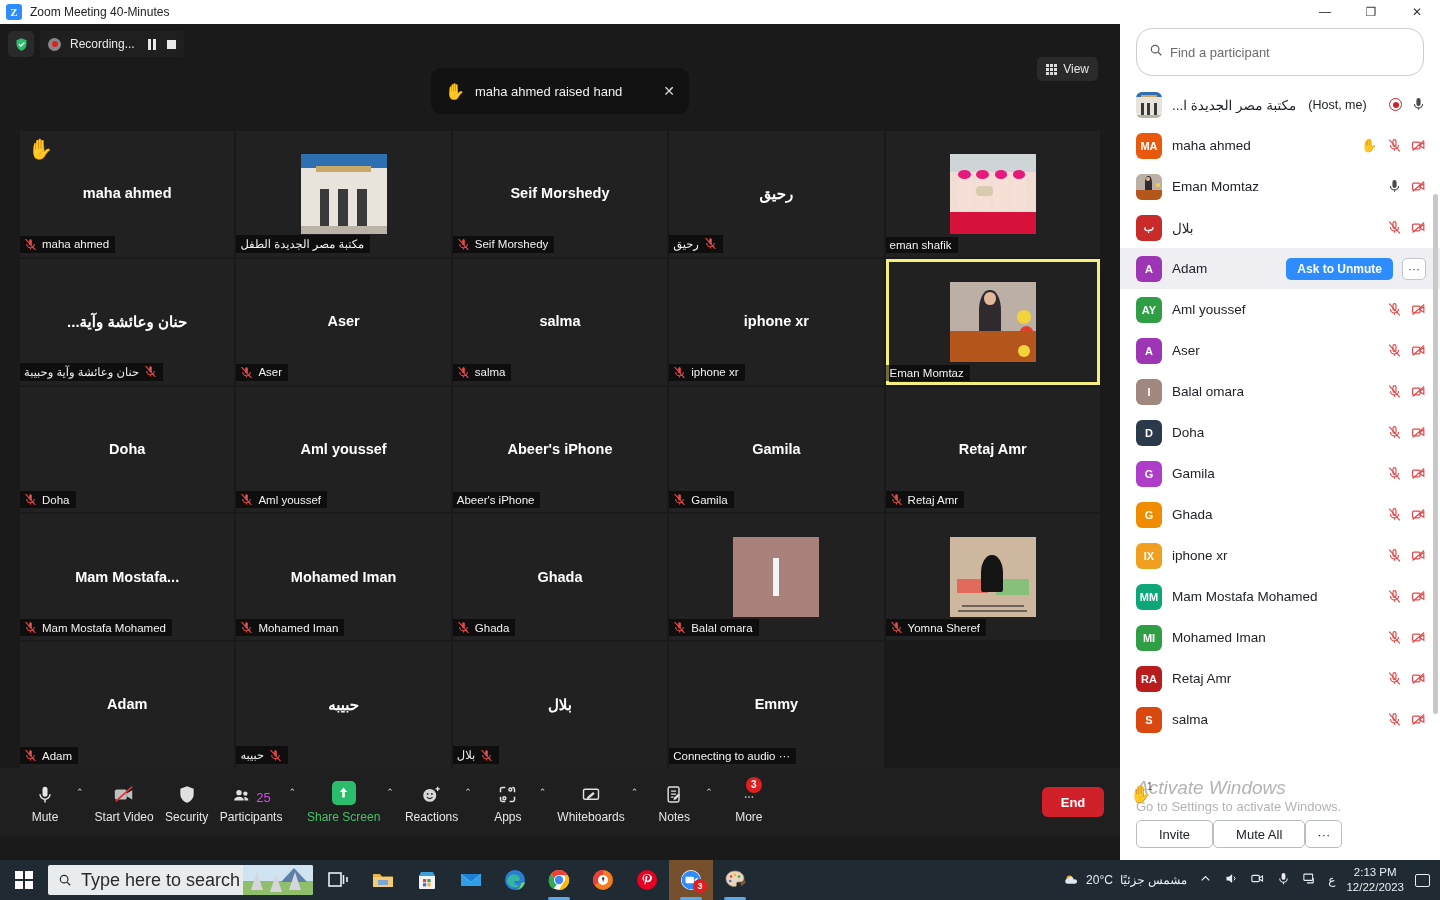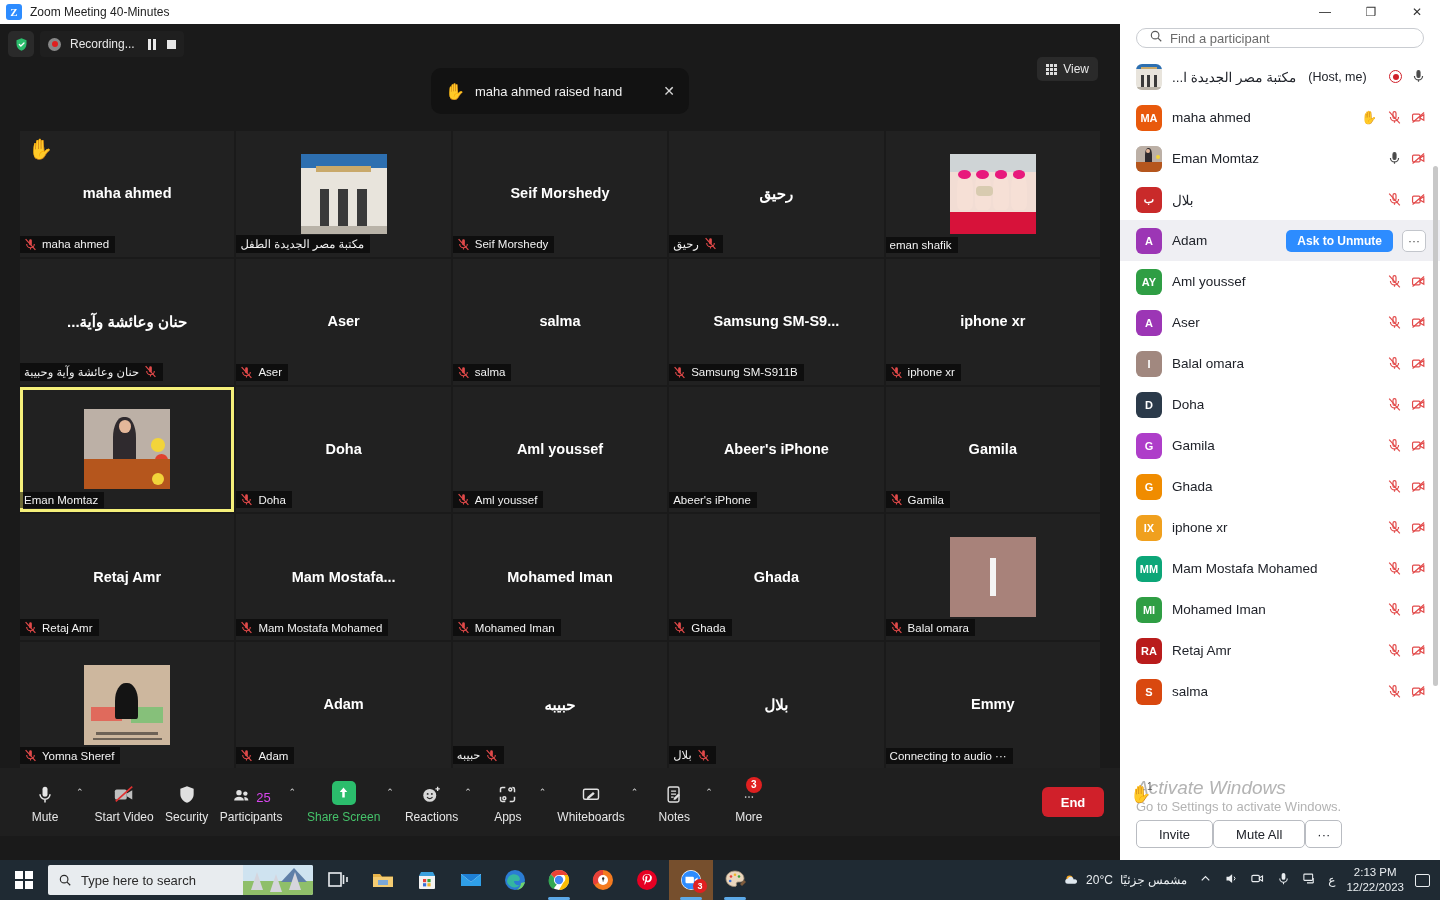--- a/index.html
+++ b/index.html
@@ -171,21 +171,21 @@
   }
   .panel-head {
     height: 40px; display: flex; align-items: center; justify-content: center;
     position: relative; padding: 0 14px;
   }
   .panel-title { font-size: 14px; font-weight: bold; color: #232333; }
   .panel-acts { position: absolute; right: 14px; display: flex; align-items: center; gap: 13px; }
   .panel-acts svg { width: 14px; height: 14px; }
   .search-wrap { padding: 4px 16px 8px; }
   .search-box {
-    height: 20px; border: 1px solid #c9ccd1; border-radius: 16px;
+    height: 48px; border: 1px solid #c9ccd1; border-radius: 16px;
     display: flex; align-items: center; padding: 0 12px; gap: 7px;
   }
   .search-box input {
     border: none; outline: none; flex: 1; font-size: 13px; color: #222;
     font-family: "Liberation Sans", sans-serif; background: transparent;
   }
   .search-box input::placeholder { color: #6b6b6b; }
 
   .plist { flex: 1; overflow: hidden; position: relative; }
   .prow {
@@ -244,21 +244,21 @@
     position: absolute; bottom: 0; left: 0; width: 1440px; height: 40px;
     background: #1f2a33; display: flex; align-items: center;
   }
   .start { width: 48px; height: 40px; display: flex; align-items: center; justify-content: center; }
   .start .wg { display: grid; grid-template-columns: repeat(2, 8px); gap: 2px; }
   .start .wg i { width: 8px; height: 8px; background: #fff; display: block; }
   .tb-search {
     width: 265px; height: 30px; background: #e8ecef; border-radius: 2px;
     display: flex; align-items: center; padding: 0 10px; gap: 9px; position: relative; overflow: hidden;
   }
-  .tb-search span { font-size: 13px; color: #2a2a2a; }
+  .tb-search span { font-size: 18px; color: #2a2a2a; }
   .tb-search .hills { position: absolute; right: 0; top: 0; width: 70px; height: 30px;
      background: linear-gradient(#cfe3f0 0 55%, #8fbf6a 55% 100%); }
   .tb-search .hill-m { position:absolute; right:6px; top:3px; width:0; height:0;
      border-left:13px solid transparent; border-right:13px solid transparent; border-bottom:14px solid #5f7fa8; }
   .tb-search .st1, .tb-search .st2, .tb-search .st3 {
      position: absolute; bottom: 5px; width: 0; height: 0;
      border-left: 6px solid transparent; border-right: 6px solid transparent; border-bottom: 18px solid #d5d5dd; }
   .tb-search .st1 { right: 50px; } .tb-search .st2 { right: 31px; bottom: 3px; } .tb-search .st3 { right: 12px; }
   .tb-icons { display: flex; align-items: center; gap: 0; margin-left: 4px; }
   .tbi { width: 44px; height: 40px; display: flex; align-items: center; justify-content: center; position: relative; }
@@ -424,31 +424,20 @@
         </div>
         <div class="tile">
           <div class="tile-name-big">salma</div>
           <div class="tile-label">
             <svg class="mic-off" viewBox="0 0 24 24" fill="none" stroke="#e24a4a" stroke-width="2">
               <path d="M9.5 5a2.5 2.5 0 015 0v6a2.5 2.5 0 01-5 0z" fill="#e24a4a" stroke="none"></path>
               <path d="M5 11a7 7 0 0014 0M12 18v3"></path>
               <path d="M3 2l18 20" stroke-width="2.2"></path>
             </svg>
             <span>salma</span>
-          </div>
-        </div>
-        <div class="tile">
-          <div class="tile-name-big">Samsung  SM-S9...</div>
-          <div class="tile-label">
-            <svg class="mic-off" viewBox="0 0 24 24" fill="none" stroke="#e24a4a" stroke-width="2">
-              <path d="M9.5 5a2.5 2.5 0 015 0v6a2.5 2.5 0 01-5 0z" fill="#e24a4a" stroke="none"></path>
-              <path d="M5 11a7 7 0 0014 0M12 18v3"></path>
-              <path d="M3 2l18 20" stroke-width="2.2"></path>
-            </svg>
-            <span>Samsung SM-S911B</span>
           </div>
         </div>
         <div class="tile">
           <div class="tile-name-big">iphone xr</div>
           <div class="tile-label">
             <svg class="mic-off" viewBox="0 0 24 24" fill="none" stroke="#e24a4a" stroke-width="2">
               <path d="M9.5 5a2.5 2.5 0 015 0v6a2.5 2.5 0 01-5 0z" fill="#e24a4a" stroke="none"></path>
               <path d="M5 11a7 7 0 0014 0M12 18v3"></path>
               <path d="M3 2l18 20" stroke-width="2.2"></path>
             </svg>

